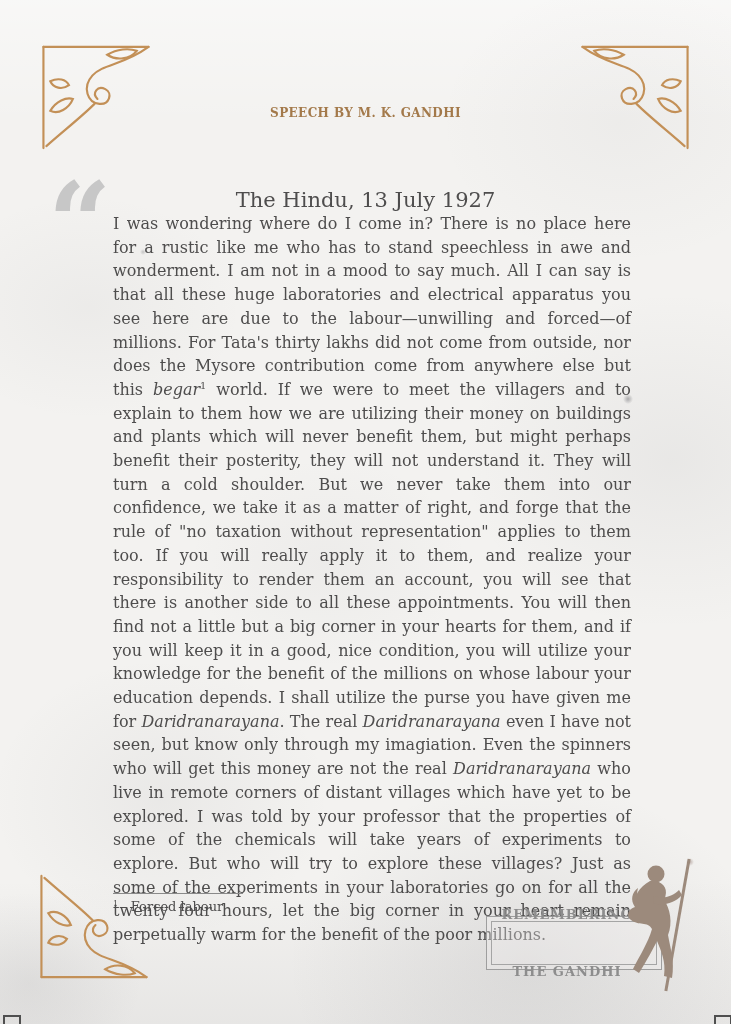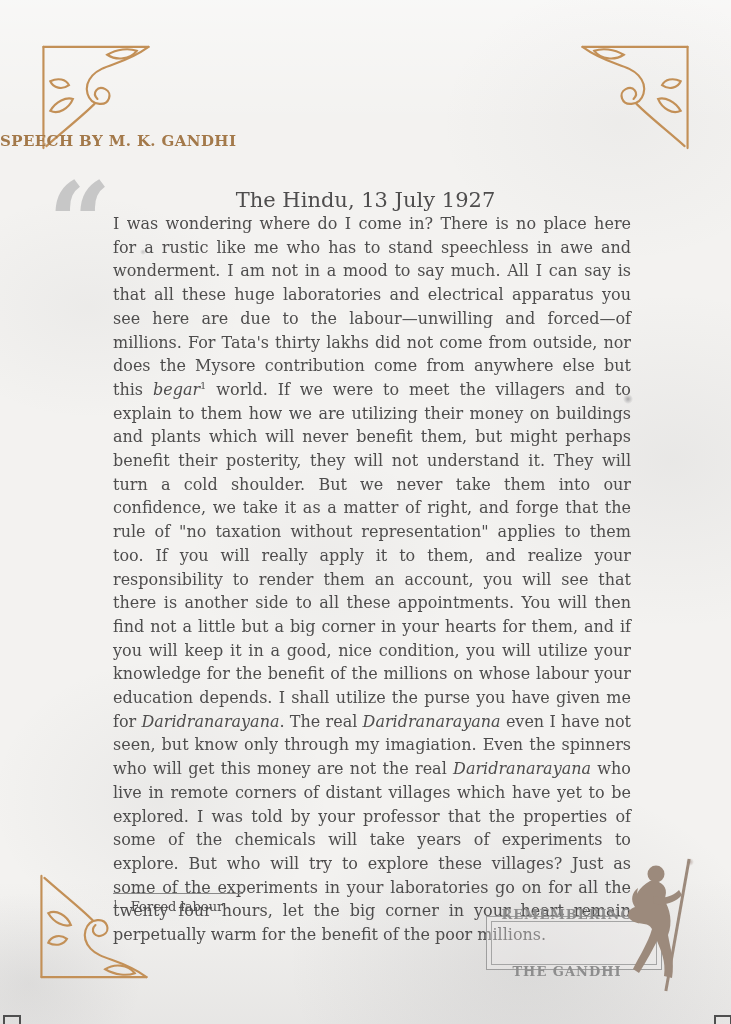--- a/index.html
+++ b/index.html
@@ -18,22 +18,22 @@
       radial-gradient(circle 5px at 628px 399px, rgba(90,90,95,.45), transparent),
       radial-gradient(circle 3px at 143px 252px, rgba(90,90,95,.30), transparent),
       radial-gradient(circle 4px at 690px 862px, rgba(120,90,80,.40), transparent),
       linear-gradient(to bottom, rgba(255,255,255,.45), rgba(0,0,0,0) 12%, rgba(0,0,0,0) 86%, rgba(90,90,95,.08));
   }
   .flourish{position:absolute;width:114px;height:110px;}
   .flourish.tl{left:38px;top:42px;}
   .flourish.tr{right:38px;top:42px;transform:scaleX(-1);}
   .flourish.bl{left:36px;top:872px;transform:scaleY(-1);}
   .title{
-    position:absolute;left:0;top:128px;width:731px;
-    color:#a3794a;font-weight:bold;font-size:15px;line-height:26px;letter-spacing:.4px;
+    position:absolute;left:0;top:100px;width:731px;text-align:center;
+    color:#a3794a;font-weight:bold;font-size:12px;line-height:26px;letter-spacing:.4px;
   }
   .source{
     position:absolute;left:0;top:188px;width:731px;text-align:center;
     color:#4e4d4d;font-size:21px;
   }
   .quote-mark{
     position:absolute;left:48px;top:168px;
     font-size:110px;line-height:1;color:#c7c7c7;font-weight:bold;
     font-family:"DejaVu Serif",serif;
   }

